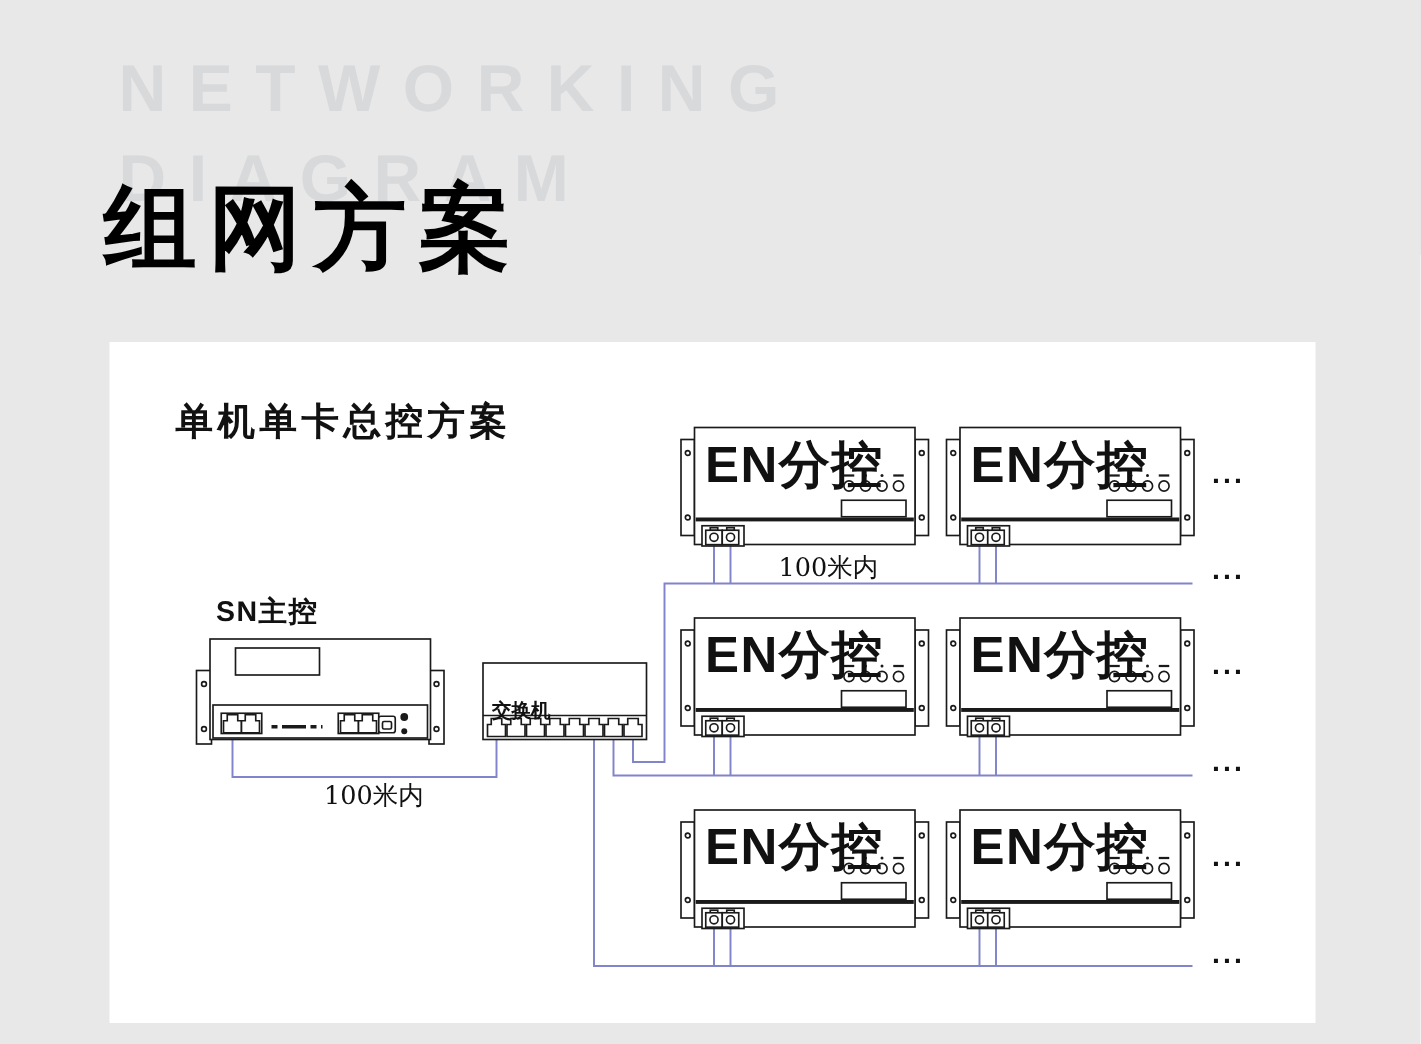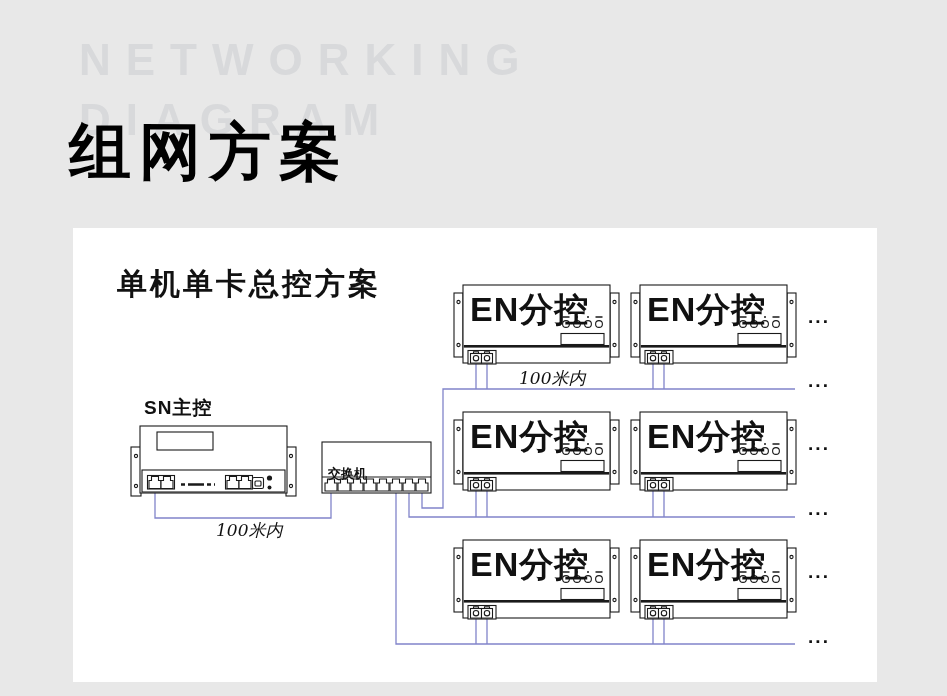--- a/index.html
+++ b/index.html
@@ -26,28 +26,28 @@
     color:#000000;
     z-index:2;white-space:nowrap;
   }
   .panel{
     left:73px;top:228px;width:804px;height:454px;
     background:#ffffff;
     z-index:1;
   }
   .canvas{left:0;top:0;z-index:3;}
   .lbl{z-index:4;white-space:nowrap;}
-  .subtitle{left:117px;top:264px;font-size:30px;font-weight:700;letter-spacing:3px;}
+  .subtitle{left:117px;top:264px;font-size:25px;font-weight:700;letter-spacing:3px;}
   .sn-label{left:144px;top:395px;font-size:19px;font-weight:700;letter-spacing:1px;}
   .switch-label{left:328px;top:465px;font-size:13px;font-weight:700;}
   .en-label{font-size:34px;font-weight:700;letter-spacing:1px;}
   .en-r1c1{left:470px;top:287px;} .en-r1c2{left:647px;top:287px;}
   .en-r2c1{left:470px;top:414px;} .en-r2c2{left:647px;top:414px;}
   .en-r3c1{left:470px;top:542px;} .en-r3c2{left:647px;top:542px;}
-  .dist{font-family:"DejaVu Serif","Liberation Serif",serif;font-size:17px;color:#111;font-style:italic;}
+  .dist{font-family:"DejaVu Serif","Liberation Serif",serif;font-size:17px;color:#111;}
   .dist-master{left:216px;top:519px;}
   .dist-row1{left:519px;top:367px;}
   .dots{left:801px;width:36px;text-align:center;font-size:19px;font-weight:700;letter-spacing:2px;color:#111;}
   .dots-r1-dev{top:306px;} .dots-r1-bus{top:370px;}
   .dots-r2-dev{top:433px;} .dots-r2-bus{top:498px;}
   .dots-r3-dev{top:561px;} .dots-r3-bus{top:626px;}
   svg .dev{fill:#ffffff;stroke:#1a1a1a;stroke-width:1.1;}
   svg .wire{fill:none;stroke:#8184ca;stroke-width:1.3;}
 </style>
 </head>

